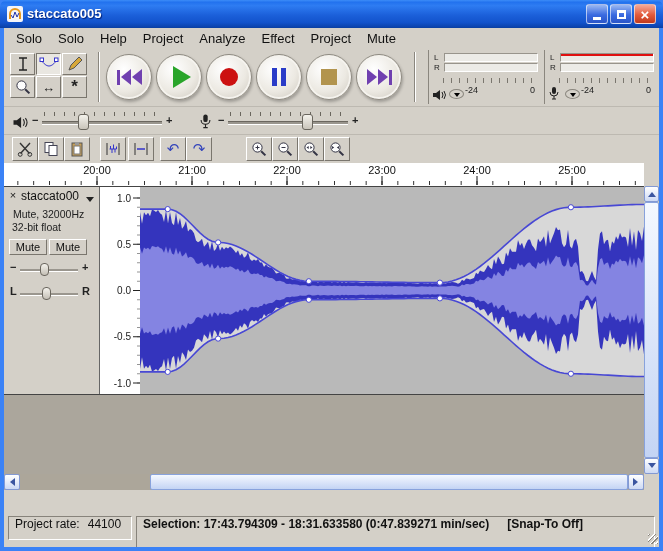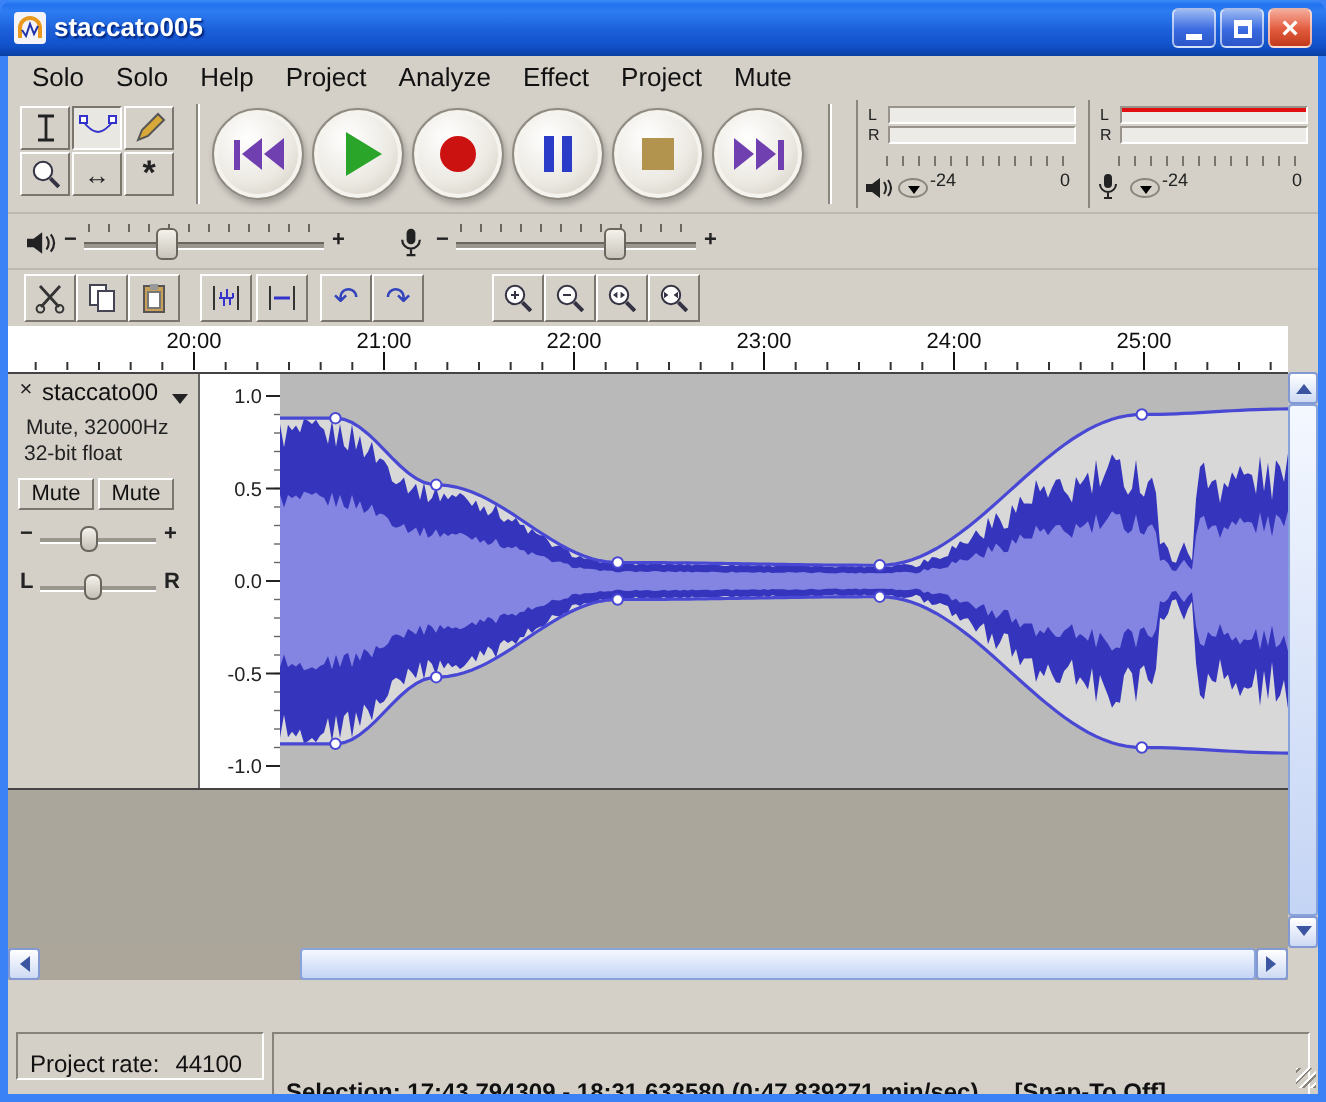--- a/index.html
+++ b/index.html
@@ -82,21 +82,21 @@
   .sb-thumb{background:linear-gradient(180deg,#f4f8ff,#c4d4f4);border:1px solid #88a2dc;border-radius:2px;}
   .arr-l{width:0;height:0;border:4px solid transparent;border-right:5px solid #3b55a0;margin-right:3px;}
   .arr-r{width:0;height:0;border:4px solid transparent;border-left:5px solid #3b55a0;margin-left:3px;}
   .arr-u{width:0;height:0;border:4px solid transparent;border-bottom:5px solid #3b55a0;margin-bottom:3px;}
   .arr-d{width:0;height:0;border:4px solid transparent;border-top:5px solid #3b55a0;margin-top:3px;}
   #hscroll{left:0;top:446px;width:640px;height:16px;background:#aca69a;}
   #vscroll{left:640px;top:158px;width:15px;height:288px;background:#cfcabf;}
   #sb-corner{left:640px;top:446px;width:15px;height:16px;background:#d4d0c8;}
   
   #statusbar{left:0;top:462px;width:655px;height:57px;background:#d4d0c8;}
-  .spanel{border:1px solid;border-color:#87837b #fff #fff #87837b;display:flex;align-items:flex-end;padding:0 6px;
+  .spanel{border:1px solid;border-color:#87837b #fff #fff #87837b;display:flex;align-items:flex-start;padding:0 6px;
     font-size:12px;color:#111;white-space:nowrap;overflow:hidden;}
   #grip{left:644px;top:44px;width:10px;height:10px;
     background:repeating-linear-gradient(135deg,#fff 0 1px,#8a867e 1px 2px,transparent 2px 4px);}
   svg text{font-family:"Liberation Sans",sans-serif;}
 </style>
 </head>
 <body>
 
 <div id="window">
 

